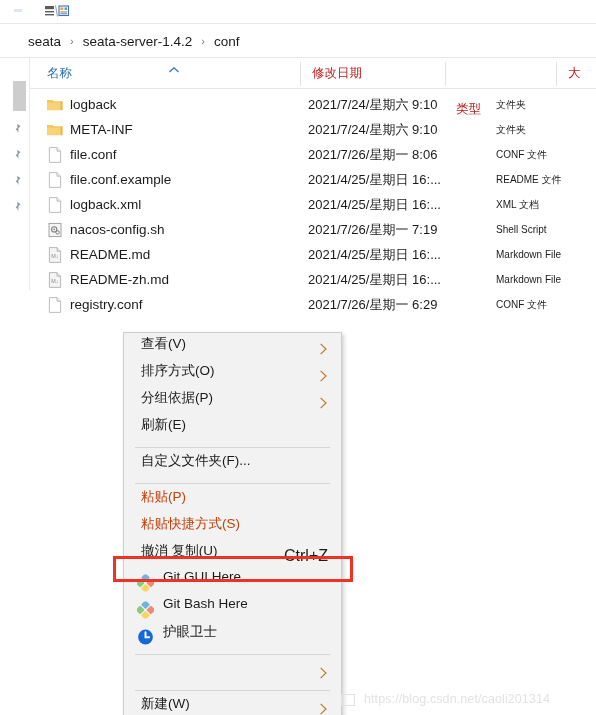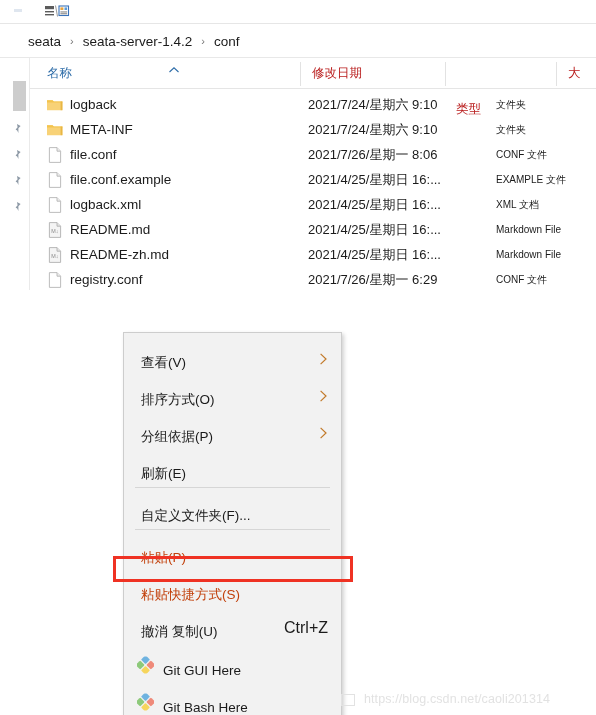--- a/index.html
+++ b/index.html
@@ -107,22 +107,22 @@
 
   
   .ctxmenu {
     position:absolute; left:123px; top:332px; width:219px;
     background:#f2f2f2;
     border:1px solid #cdcdcd;
     box-shadow: 2px 2px 4px rgba(0,0,0,0.18);
     padding:2px 0;
   }
   .mi {
-    position:relative; height:27px; display:flex; align-items:flex-end;
-    font-size:13.5px; color:#1b1b1b; padding-left:17px; white-space:nowrap;margin-top:10px;
+    position:relative; height:27px; display:flex; align-items:flex-start;
+    font-size:13.5px; color:#1b1b1b; padding-left:17px; white-space:nowrap;
   }
   .mi.icon-item { padding-left:39px; }
   .mi.disabled { color:#c2410c; }
   .mi-arrow {
     position:absolute; right:13px; top:50%; transform:translateY(-50%);
     width:9px; height:13px;
   }
   .mi-accel {
     position:absolute; right:13px; top:50%; transform:translateY(-50%);
     font-size:16px; color:#1b1b1b;
@@ -267,35 +267,48 @@
 
     <div class="row">
       <span class="cell-icon">
         <svg width="18" height="18" viewBox="0 0 18 18">
             <path d="M3.4 1.6 L11 1.6 L14.6 5.2 L14.6 16.4 L3.4 16.4 Z" fill="#ffffff" stroke="#b6b6b6" stroke-width="0.9"></path>
             <path d="M11 1.6 L11 5.2 L14.6 5.2" fill="#ececec" stroke="#b6b6b6" stroke-width="0.9"></path>
           </svg>
       </span>
       <span class="cell-name">file.conf.example</span>
       <span class="cell-date">2021/4/25/星期日 16:...</span>
-      <span class="cell-type">EXAMPLE 文件</span>
+      <span class="cell-type">README 文件</span>
     </div>
 
     <div class="row">
       <span class="cell-icon">
         <svg width="18" height="18" viewBox="0 0 18 18">
             <path d="M3.4 1.6 L11 1.6 L14.6 5.2 L14.6 16.4 L3.4 16.4 Z" fill="#ffffff" stroke="#b6b6b6" stroke-width="0.9"></path>
             <path d="M11 1.6 L11 5.2 L14.6 5.2" fill="#ececec" stroke="#b6b6b6" stroke-width="0.9"></path>
           </svg>
       </span>
       <span class="cell-name">logback.xml</span>
       <span class="cell-date">2021/4/25/星期日 16:...</span>
       <span class="cell-type">XML 文档</span>
     </div>
 
+    <div class="row">
+      <span class="cell-icon">
+        <svg width="18" height="18" viewBox="0 0 18 18">
+            <rect x="3" y="2.4" width="12" height="13.2" fill="#f4f4f4" stroke="#9a9a9a" stroke-width="0.9"></rect>
+            <circle cx="8.2" cy="8.4" r="2.6" fill="none" stroke="#7f7f7f" stroke-width="1.1"></circle>
+            <circle cx="11.6" cy="11.4" r="1.7" fill="none" stroke="#7f7f7f" stroke-width="1"></circle>
+            <circle cx="8.2" cy="8.4" r="0.8" fill="#7f7f7f"></circle>
+          </svg>
+      </span>
+      <span class="cell-name">nacos-config.sh</span>
+      <span class="cell-date">2021/7/26/星期一 7:19</span>
+      <span class="cell-type">Shell Script</span>
+    </div>
 
     <div class="row">
       <span class="cell-icon">
         <svg width="18" height="18" viewBox="0 0 18 18">
             <path d="M3.4 1.6 L11 1.6 L14.6 5.2 L14.6 16.4 L3.4 16.4 Z" fill="#f4f4f4" stroke="#b0b0b0" stroke-width="0.9"></path>
             <path d="M11 1.6 L11 5.2 L14.6 5.2" fill="#e4e4e4" stroke="#b0b0b0" stroke-width="0.9"></path>
             <text x="5.2" y="12.4" font-family="Liberation Sans, sans-serif" font-size="5.4" fill="#8a8a8a">M↓</text>
           </svg>
       </span>
       <span class="cell-name">README.md</span>

